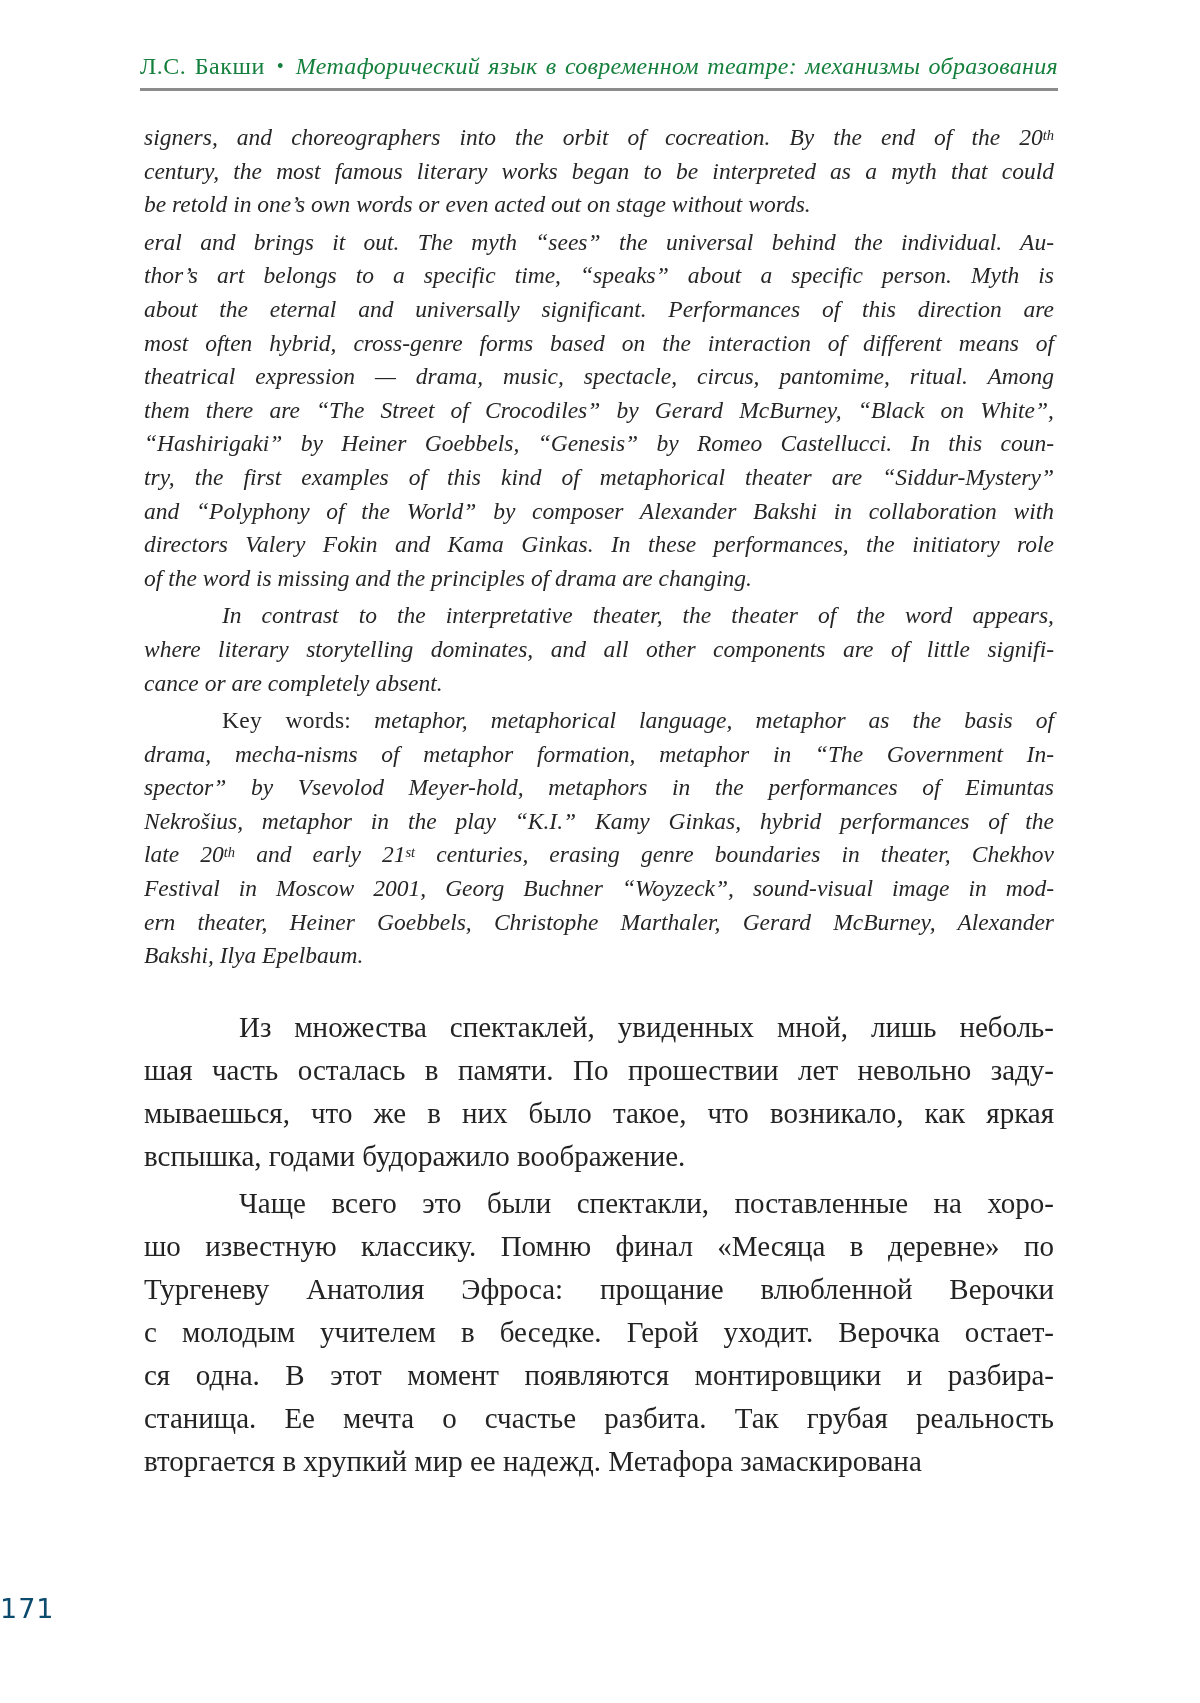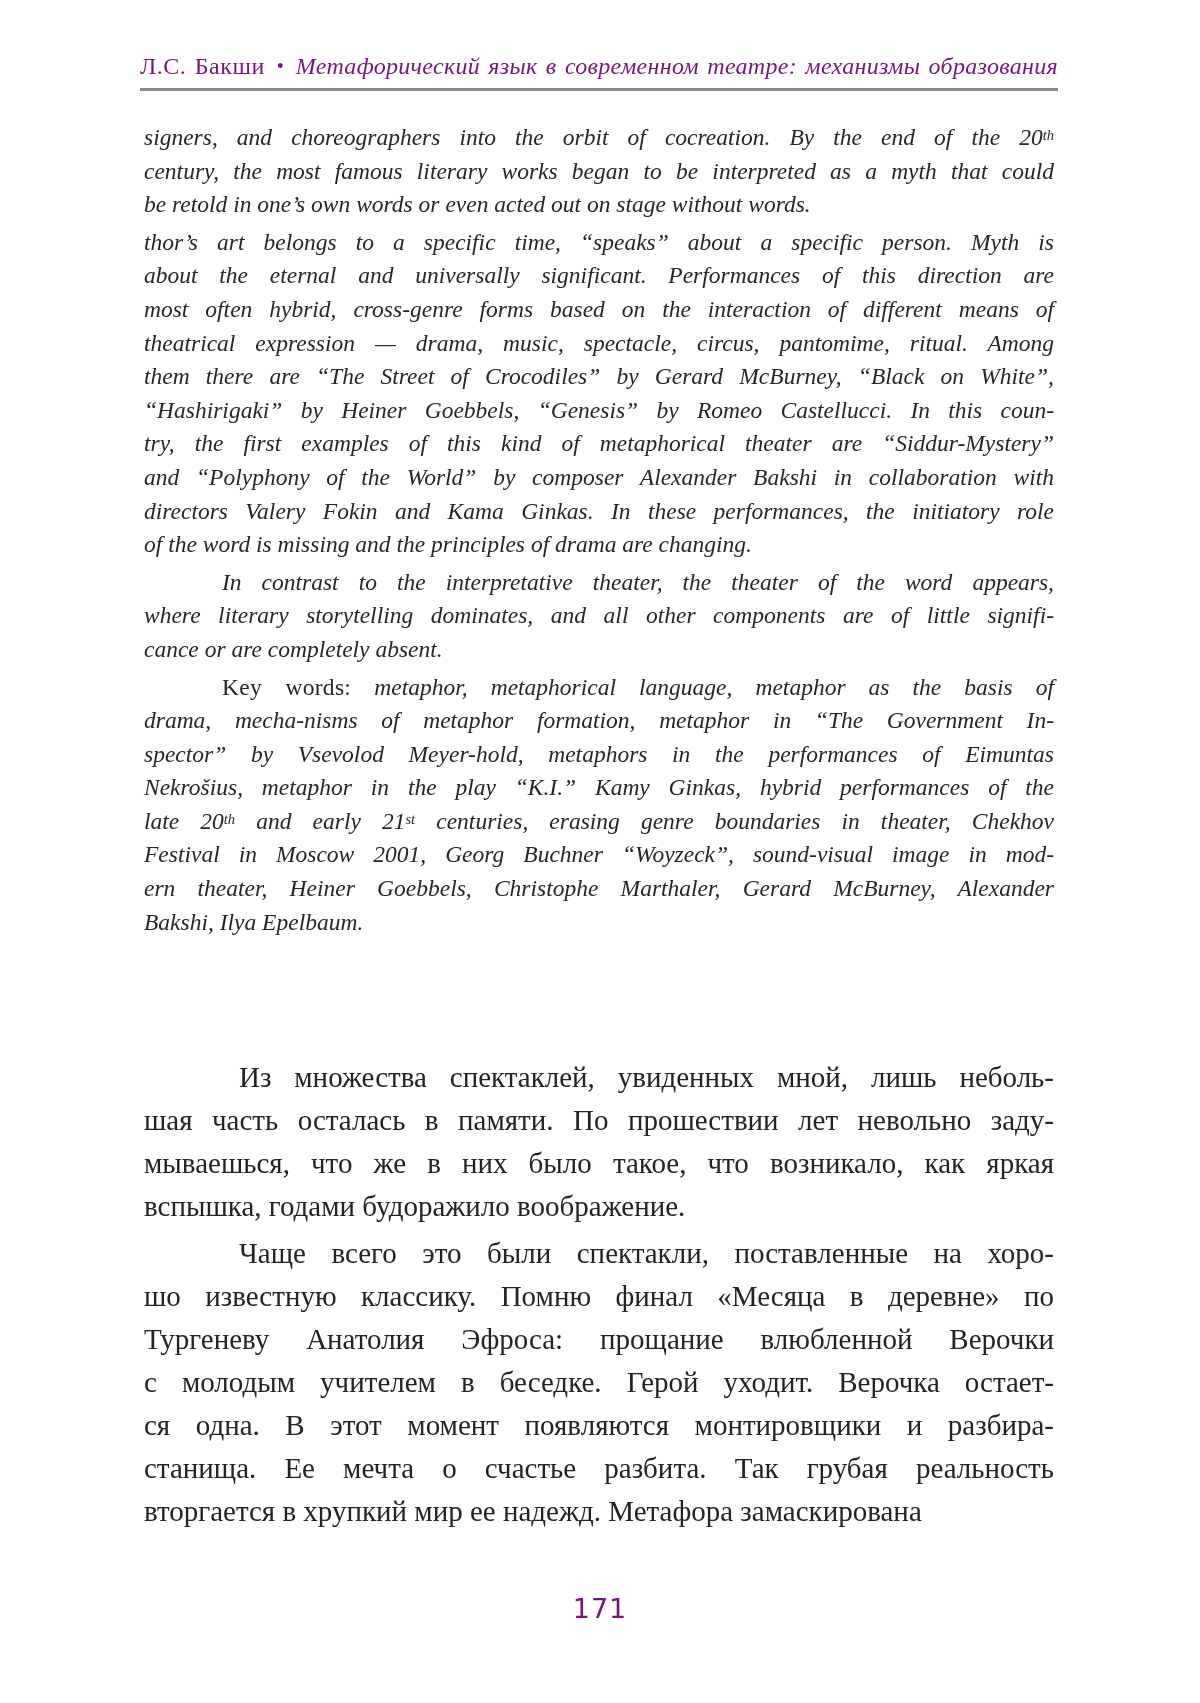--- a/index.html
+++ b/index.html
@@ -9,60 +9,60 @@
     font-family:"Liberation Serif", serif;
     color:#262626;
     -webkit-font-smoothing:antialiased;
   }
   .page{position:relative;width:1200px;height:1703px;background:#ffffff;overflow:hidden;}
 
   .running-header{
     position:absolute;left:140px;top:52px;width:918px;
     font-size:24px;line-height:28px;
     text-align:justify;text-align-last:justify;
-    color:#701a75;
+    color:#15803d;
     white-space:nowrap;
   }
   .running-header .author{font-style:normal;letter-spacing:0.5px;}
   .running-header .sep{padding:0 4px;font-size:20px;vertical-align:1px;}
   .running-header .title{font-style:italic;letter-spacing:0.3px;}
 
   .header-rule{
     position:absolute;left:140px;top:88px;width:918px;height:3px;
     background:#8c8c8c;border:none;
   }
 
   .abstract{
     position:absolute;left:140px;top:117px;width:918px;
     font-size:23.5px;line-height:33.6px;font-style:italic;
   }
   .abstract b{font-style:normal;font-weight:400;letter-spacing:0.3px;}
   .abstract sup{font-size:0.62em;line-height:0;vertical-align:0.35em;}
 
   .body-text{
-    position:absolute;left:140px;top:1052px;width:918px;
+    position:absolute;left:140px;top:1002px;width:918px;
     font-size:29px;line-height:43px;font-style:normal;
     color:#232323;
   }
 
   .para{margin:4px;}
   .line{
     text-align:justify;
     text-align-last:justify;
     white-space:normal;
   }
   .line.last{text-align-last:left;}
   .abstract .line.indent{text-indent:78px;}
   .body-text .line.indent{text-indent:95px;}
 
   .page-number{
     position:absolute;left:0;top:1593px;width:1200px;
-    text-align:center;
+    text-align:left;
     font-family:"DejaVu Sans", sans-serif;
-    font-size:27px;color:#701a75;letter-spacing:1px;
+    font-size:27px;color:#0c4a6e;letter-spacing:1px;
   }
 </style>
 </head>
 <body>
 
 <div class="page">
 
   <div class="running-header">
     <span class="author">Л.С. Бакши</span>
     <span class="sep">•</span>
@@ -71,20 +71,21 @@
 
   <div class="header-rule"></div>
 
   <div class="abstract">
       <div class="para">
         <div class="line">signers, and choreographers into the orbit of cocreation. By the end of the 20<sup>th</sup></div>
         <div class="line">century, the most famous literary works began to be interpreted as a myth that could</div>
         <div class="line last">be retold in one’s own words or even acted out on stage without words.</div>
       </div>
       <div class="para">
+        <div class="line">eral and brings it out. The myth “sees” the universal behind the individual. Au-</div>
         <div class="line">thor’s art belongs to a specific time, “speaks” about a specific person. Myth is</div>
         <div class="line">about the eternal and universally significant. Performances of this direction are</div>
         <div class="line">most often hybrid, cross-genre forms based on the interaction of different means of</div>
         <div class="line">theatrical expression — drama, music, spectacle, circus, pantomime, ritual. Among</div>
         <div class="line">them there are “The Street of Crocodiles” by Gerard McBurney, “Black on White”,</div>
         <div class="line">“Hashirigaki” by Heiner Goebbels, “Genesis” by Romeo Castellucci. In this coun-</div>
         <div class="line">try, the first examples of this kind of metaphorical theater are “Siddur-Mystery”</div>
         <div class="line">and “Polyphony of the World” by composer Alexander Bakshi in collaboration with</div>
         <div class="line">directors Valery Fokin and Kama Ginkas. In these performances, the initiatory role</div>
         <div class="line last">of the word is missing and the principles of drama are changing.</div>

